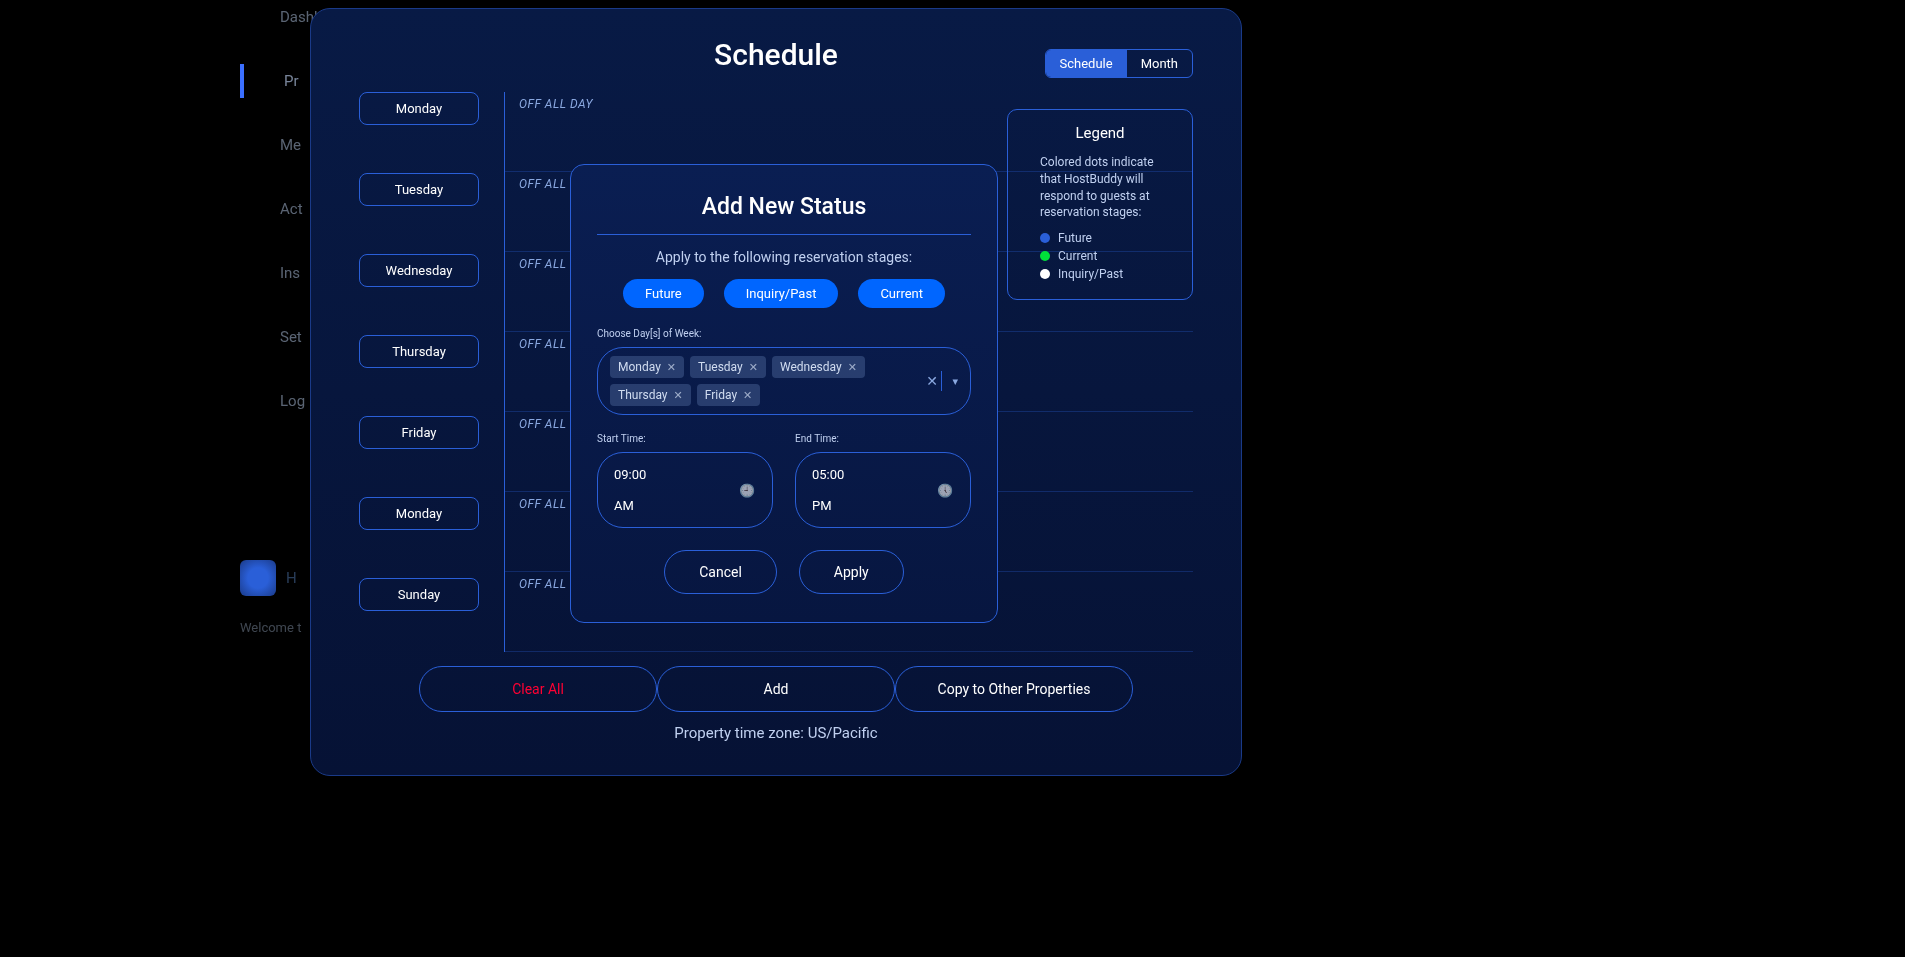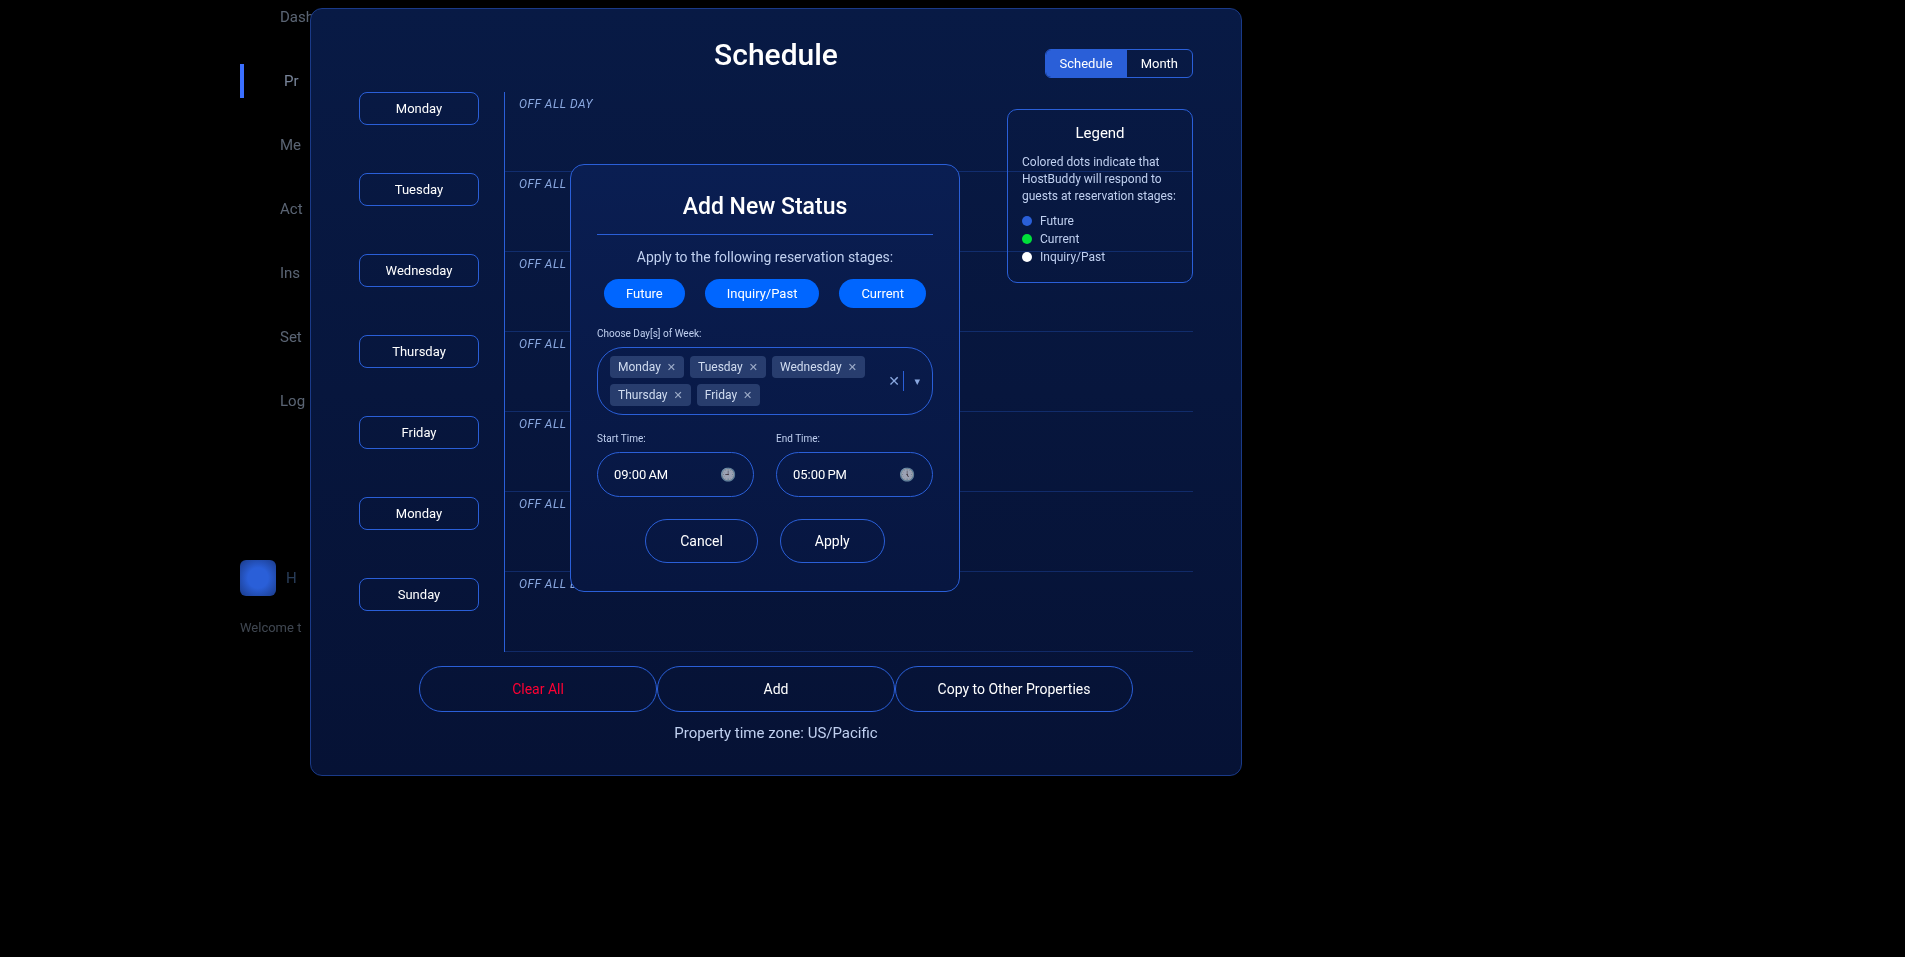--- a/index.html
+++ b/index.html
@@ -62,21 +62,21 @@
 }
 
 .modal-outer {
   position: absolute;
   left: 310px;
   top: 8px;
   width: 932px;
   height: 768px;
   background: linear-gradient(180deg, #081a45 0%, #061235 100%);
   border: 1px solid #1a3a88;
-  border-radius: 12px;
+  border-radius: 20px;
   padding: 28px 48px;
 }
 
 .modal-title {
   color: #fff;
   font-size: 30px;
   font-weight: 500;
   text-align: center;
   margin-bottom: 6px;
 }
@@ -154,21 +154,21 @@
   top: -28px;
 }
 
 .legend-box {
   position: absolute;
   top: 100px;
   right: 48px;
   width: 186px;
   border: 1px solid #2a5fd8;
   border-radius: 10px;
-  padding: 14px 14px;
+  padding: 14px 32px;
 }
 
 .legend-title {
   color: #fff;
   font-size: 15px;
   text-align: center;
   margin-bottom: 12px;
 }
 
 .legend-desc {
@@ -224,21 +224,21 @@
   color: #c0d0f0;
   font-size: 15px;
   margin-top: 12px;
 }
 
 
 .inner-modal {
   position: absolute;
   left: 570px;
   top: 164px;
-  width: 390px;
+  width: 428px;
   background: linear-gradient(180deg, #0a1e52 0%, #071640 100%);
   border: 1px solid #2a5fd8;
   border-radius: 14px;
   padding: 28px 26px 28px;
 }
 
 .inner-title {
   color: #fff;
   font-size: 23px;
   font-weight: 500;
@@ -351,21 +351,22 @@
   padding: 14px 16px;
   display: flex;
   align-items: center;
   justify-content: space-between;
   color: #fff;
   font-size: 13px;
 }
 
 .time-val {
   display: flex;
-  gap: 2px;
+  gap: 16px;
+  flex-direction: column;
 }
 
 .clock-icon {
   color: #8aa8e0;
   opacity: 0.6;
 }
 
 .action-row {
   display: flex;
   justify-content: center;

